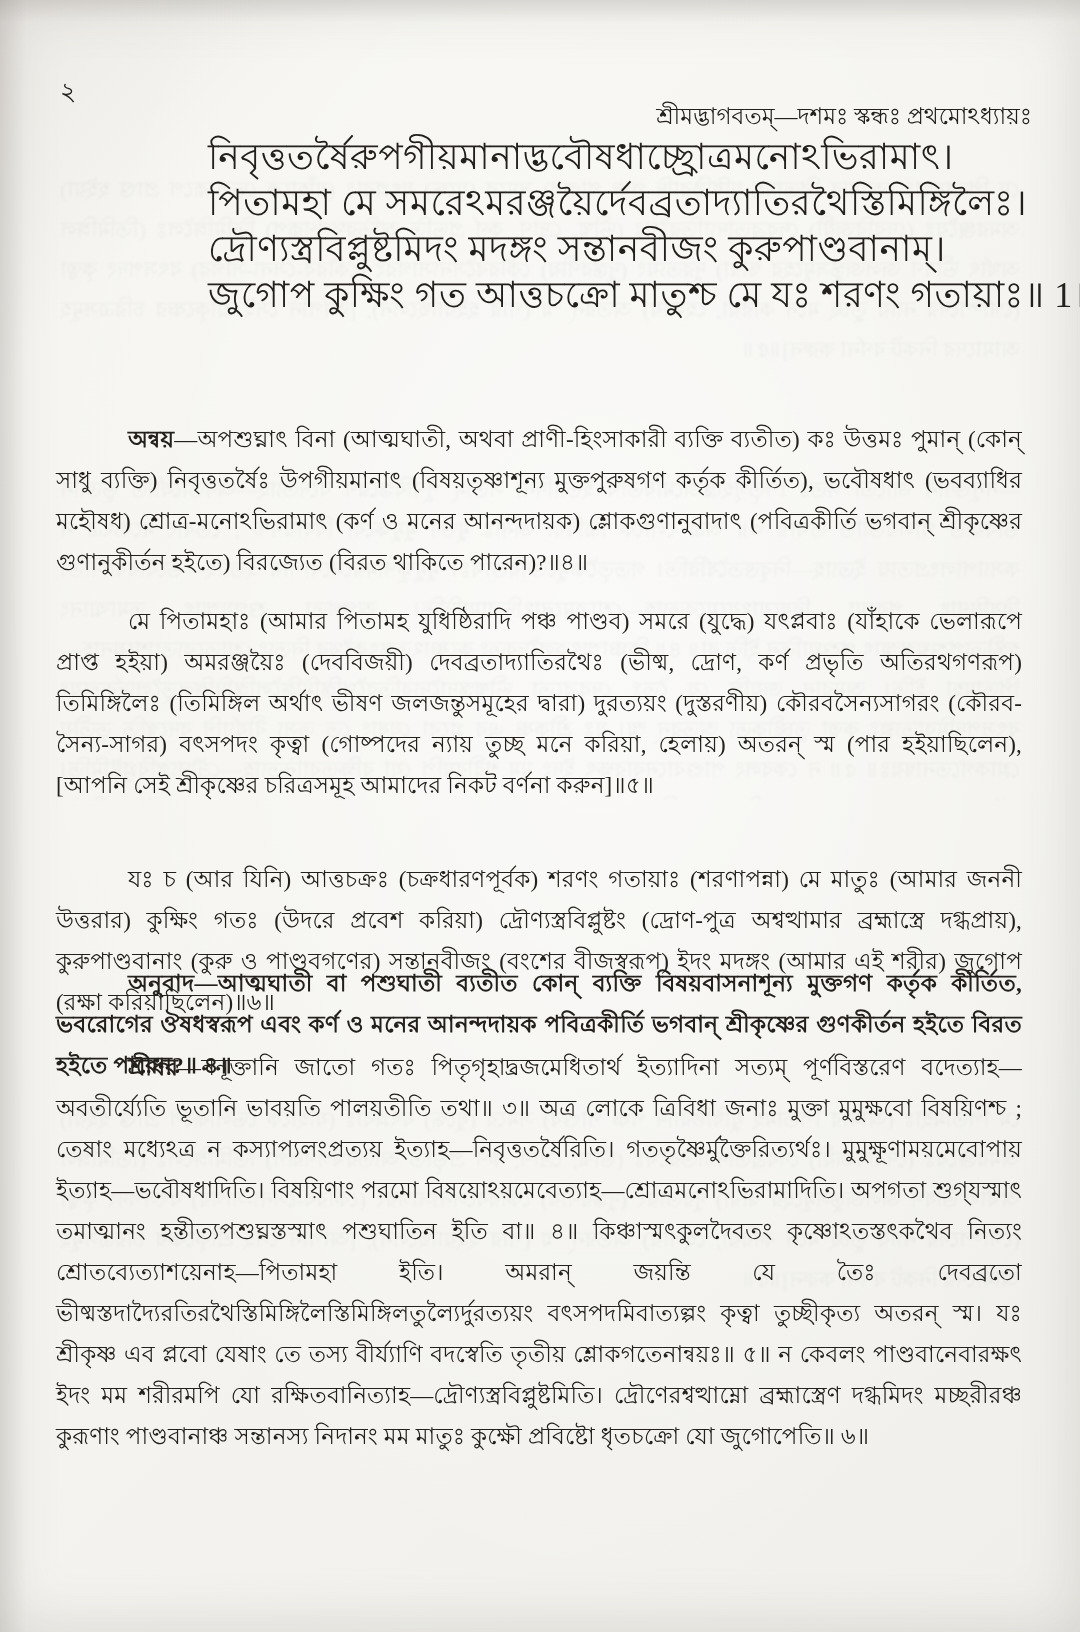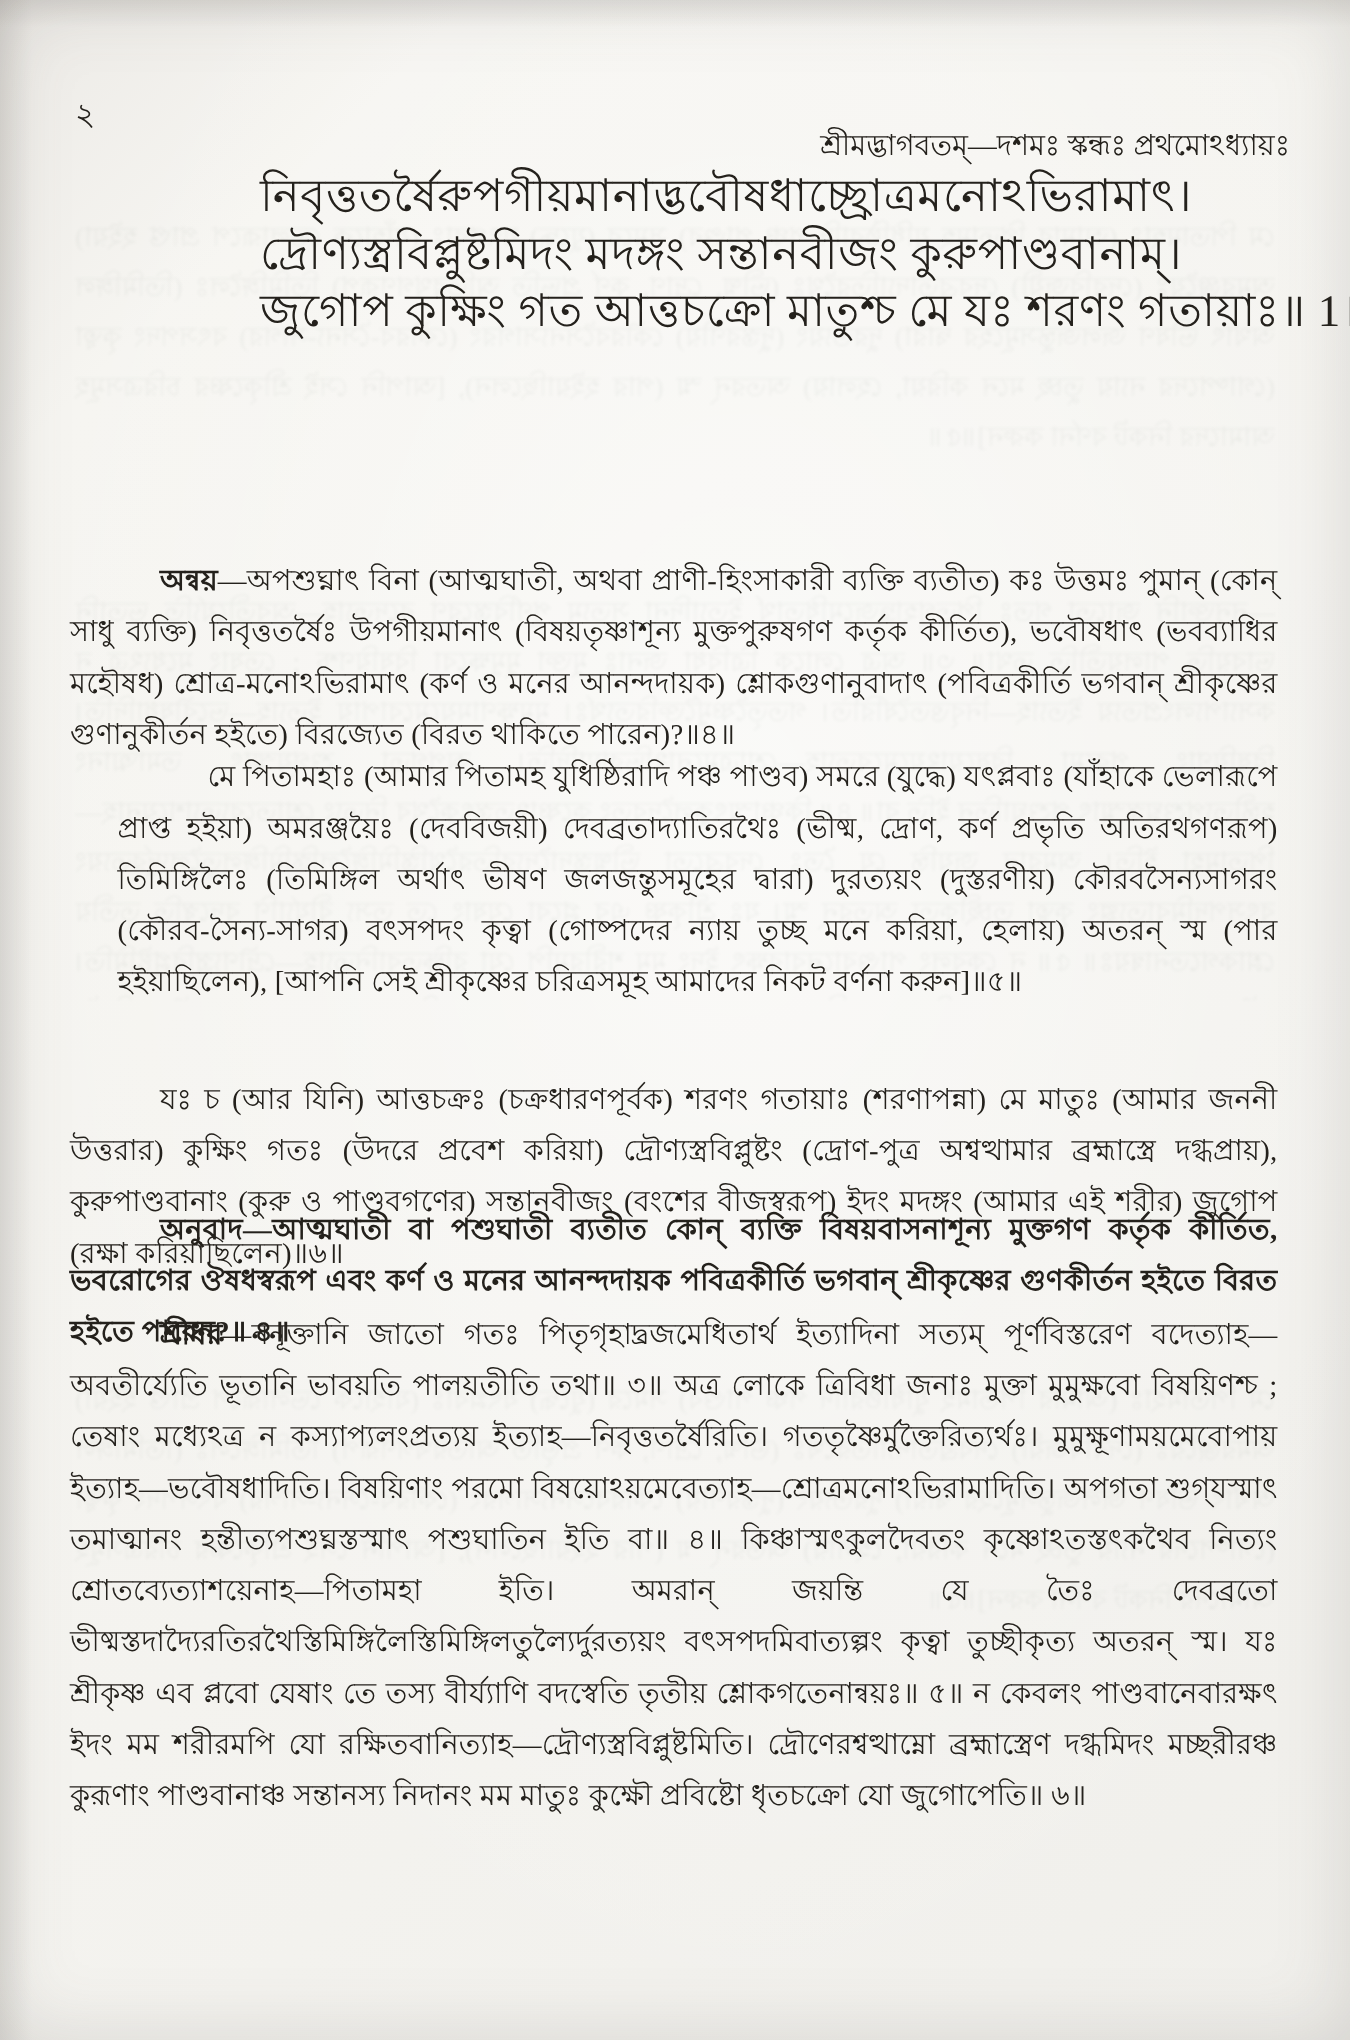--- a/index.html
+++ b/index.html
@@ -52,22 +52,22 @@
     position: absolute;
     left: 56px; right: 58px;
     font-size: 23px;
     line-height: 41px;
     text-align: justify;
     text-indent: 72px;
     letter-spacing: 0.2px;
   }
   .prose .lead { font-weight: bold; }
   .prose.bold-para { font-weight: bold; letter-spacing: 0.3px; }
-  #para-anvaya  { top: 421px; }
-  #para-gloss5  { top: 578px; margin-left: 38px; }
+  #para-anvaya  { top: 396px; }
+  #para-gloss5  { top: 578px; }
   #para-gloss6  { top: 836px; }
   #para-anubad  { top: 940px; }
   #para-sridhar { top: 1024px; }
   
   .bleed {
     position: absolute;
     left: 60px; right: 60px;
     font-size: 22px;
     line-height: 40px;
     color: #6a7a6d;
@@ -91,20 +91,21 @@
   <div class="bleed" id="bleed-2">—ননূক্তানি জাতো গতঃ পিতৃগৃহাদ্ব্রজমেধিতার্থ ইত্যাদিনা সত্যম্ পূর্ণবিস্তরেণ বদেত্যাহ—অবতীর্য্যেতি ভূতানি ভাবয়তি পালয়তীতি তথা॥ ৩॥ অত্র লোকে ত্রিবিধা জনাঃ মুক্তা মুমুক্ষবো বিষয়িণশ্চ ; তেষাং মধ্যেঽত্র ন কস্যাপ্যলংপ্রত্যয় ইত্যাহ—নিবৃত্ততর্ষৈরিতি। গততৃষ্ণৈর্মুক্তৈরিত্যর্থঃ। মুমুক্ষূণাময়মেবোপায় ইত্যাহ—ভবৌষধাদিতি। বিষয়িণাং পরমো বিষয়োঽয়মেবেত্যাহ—শ্রোত্রমনোঽভিরামাদিতি। অপগতা শুগ্‌যস্মাৎ তমাত্মানং হন্তীত্যপশুঘ্নস্তস্মাৎ পশুঘাতিন ইতি বা॥ ৪॥ কিঞ্চাস্মৎকুলদৈবতং কৃষ্ণোঽতস্তৎকথৈব নিত্যং শ্রোতব্যেত্যাশয়েনাহ—পিতামহা ইতি। অমরান্ জয়ন্তি যে তৈঃ দেবব্রতো ভীষ্মস্তদাদ্যৈরতিরথৈস্তিমিঙ্গিলৈস্তিমিঙ্গিলতুল্যৈর্দুরত্যয়ং বৎসপদমিবাত্যল্পং কৃত্বা তুচ্ছীকৃত্য অতরন্ স্ম। যঃ শ্রীকৃষ্ণ এব প্লবো যেষাং তে তস্য বীর্য্যাণি বদস্বেতি তৃতীয় শ্লোকগতেনান্বয়ঃ॥ ৫॥ ন কেবলং পাণ্ডবানেবারক্ষৎ ইদং মম শরীরমপি যো রক্ষিতবানিত্যাহ—দ্রৌণ্যস্ত্রবিপ্লুষ্টমিতি। দ্রৌণেরশ্বত্থাম্নো ব্রহ্মাস্ত্রেণ দগ্ধমিদং মচ্ছরীরঞ্চ কুরূণাং পাণ্ডবানাঞ্চ সন্তানস্য নিদানং মম মাতুঃ কুক্ষৌ প্রবিষ্টো ধৃতচক্রো যো জুগোপেতি॥ ৬॥</div>
   <div class="bleed" id="bleed-3">মে পিতামহাঃ (আমার পিতামহ যুধিষ্ঠিরাদি পঞ্চ পাণ্ডব) সমরে (যুদ্ধে) যৎপ্লবাঃ (যাঁহাকে ভেলারূপে প্রাপ্ত হইয়া) অমরঞ্জয়ৈঃ (দেববিজয়ী) দেবব্রতাদ্যাতিরথৈঃ (ভীষ্ম, দ্রোণ, কর্ণ প্রভৃতি অতিরথগণরূপ) তিমিঙ্গিলৈঃ (তিমিঙ্গিল অর্থাৎ ভীষণ জলজন্তুসমূহের দ্বারা) দুরত্যয়ং (দুস্তরণীয়) কৌরবসৈন্যসাগরং (কৌরব-সৈন্য-সাগর) বৎসপদং কৃত্বা (গোষ্পদের ন্যায় তুচ্ছ মনে করিয়া, হেলায়) অতরন্ স্ম (পার হইয়াছিলেন), [আপনি সেই শ্রীকৃষ্ণের চরিত্রসমূহ আমাদের নিকট বর্ণনা করুন]॥৫॥</div>
 
   <div class="header-row">
     <span class="page-number">২</span>
     <span class="header-title">শ্রীমদ্ভাগবতম্—দশমঃ স্কন্ধঃ প্রথমোঽধ্যায়ঃ</span>
   </div>
 
   <div class="verse-block">
     <div class="verse-line">নিবৃত্ততর্ষৈরুপগীয়মানাদ্ভবৌষধাচ্ছ্রোত্রমনোঽভিরামাৎ।</div>
+    <div class="verse-line">পিতামহা মে সমরেঽমরঞ্জয়ৈর্দেবব্রতাদ্যাতিরথৈস্তিমিঙ্গিলৈঃ।</div>
     <div class="verse-line">দ্রৌণ্যস্ত্রবিপ্লুষ্টমিদং মদঙ্গং সন্তানবীজং কুরুপাণ্ডবানাম্।</div>
     <div class="verse-line">জুগোপ কুক্ষিং গত আত্তচক্রো মাতুশ্চ মে যঃ শরণং গতায়াঃ॥ 1॥</div>
   </div>
 
   <p class="prose" id="para-anvaya"><span class="lead">অন্বয়</span><span>—অপশুঘ্নাৎ বিনা (আত্মঘাতী, অথবা প্রাণী-হিংসাকারী ব্যক্তি ব্যতীত) কঃ উত্তমঃ পুমান্ (কোন্ সাধু ব্যক্তি) নিবৃত্ততর্ষৈঃ উপগীয়মানাৎ (বিষয়তৃষ্ণাশূন্য মুক্তপুরুষগণ কর্তৃক কীর্তিত), ভবৌষধাৎ (ভবব্যাধির মহৌষধ) শ্রোত্র-মনোঽভিরামাৎ (কর্ণ ও মনের আনন্দদায়ক) শ্লোকগুণানুবাদাৎ (পবিত্রকীর্তি ভগবান্ শ্রীকৃষ্ণের গুণানুকীর্তন হইতে) বিরজ্যেত (বিরত থাকিতে পারেন)?॥৪॥</span></p>
 
   <p class="prose" id="para-gloss5"><span>মে পিতামহাঃ (আমার পিতামহ যুধিষ্ঠিরাদি পঞ্চ পাণ্ডব) সমরে (যুদ্ধে) যৎপ্লবাঃ (যাঁহাকে ভেলারূপে প্রাপ্ত হইয়া) অমরঞ্জয়ৈঃ (দেববিজয়ী) দেবব্রতাদ্যাতিরথৈঃ (ভীষ্ম, দ্রোণ, কর্ণ প্রভৃতি অতিরথগণরূপ) তিমিঙ্গিলৈঃ (তিমিঙ্গিল অর্থাৎ ভীষণ জলজন্তুসমূহের দ্বারা) দুরত্যয়ং (দুস্তরণীয়) কৌরবসৈন্যসাগরং (কৌরব-সৈন্য-সাগর) বৎসপদং কৃত্বা (গোষ্পদের ন্যায় তুচ্ছ মনে করিয়া, হেলায়) অতরন্ স্ম (পার হইয়াছিলেন), [আপনি সেই শ্রীকৃষ্ণের চরিত্রসমূহ আমাদের নিকট বর্ণনা করুন]॥৫॥</span></p>
 
   <p class="prose" id="para-gloss6"><span>যঃ চ (আর যিনি) আত্তচক্রঃ (চক্রধারণপূর্বক) শরণং গতায়াঃ (শরণাপন্না) মে মাতুঃ (আমার জননী উত্তরার) কুক্ষিং গতঃ (উদরে প্রবেশ করিয়া) দ্রৌণ্যস্ত্রবিপ্লুষ্টং (দ্রোণ-পুত্র অশ্বত্থামার ব্রহ্মাস্ত্রে দগ্ধপ্রায়), কুরুপাণ্ডবানাং (কুরু ও পাণ্ডবগণের) সন্তানবীজং (বংশের বীজস্বরূপ) ইদং মদঙ্গং (আমার এই শরীর) জুগোপ (রক্ষা করিয়াছিলেন)॥৬॥</span></p>
 

